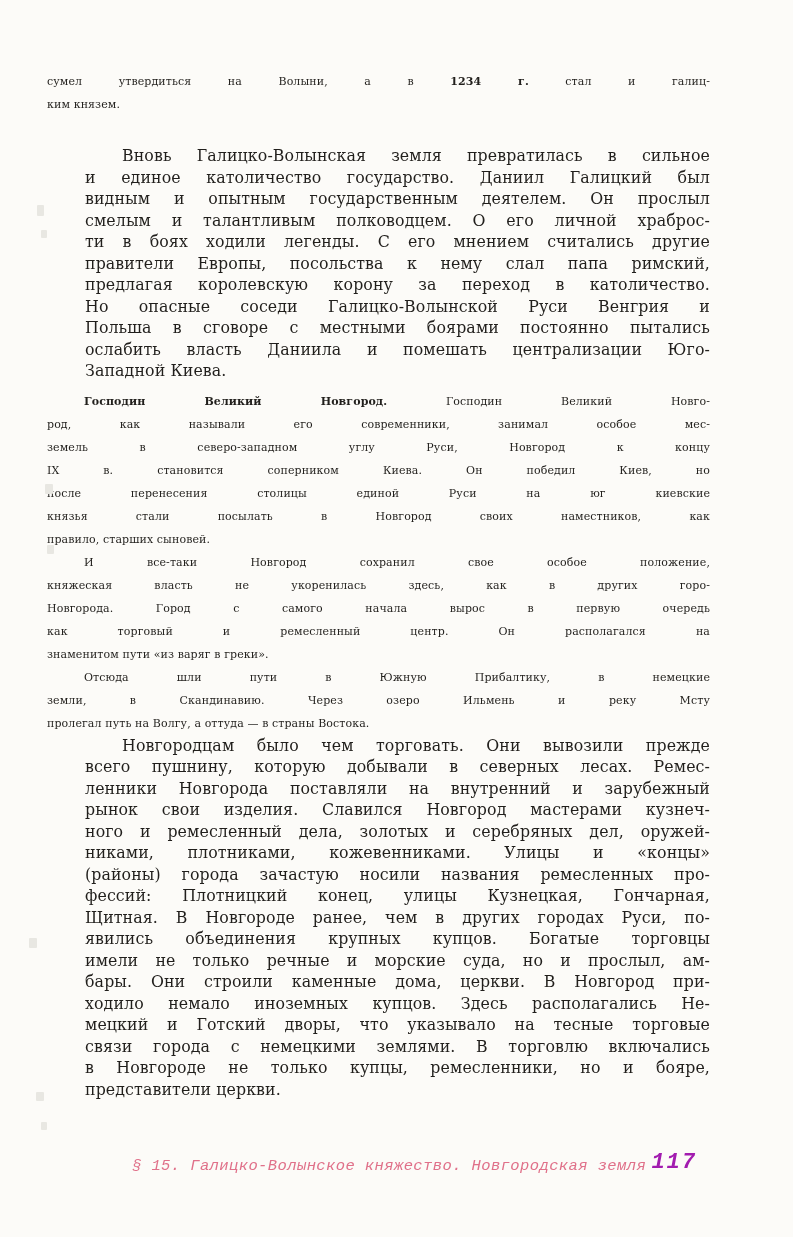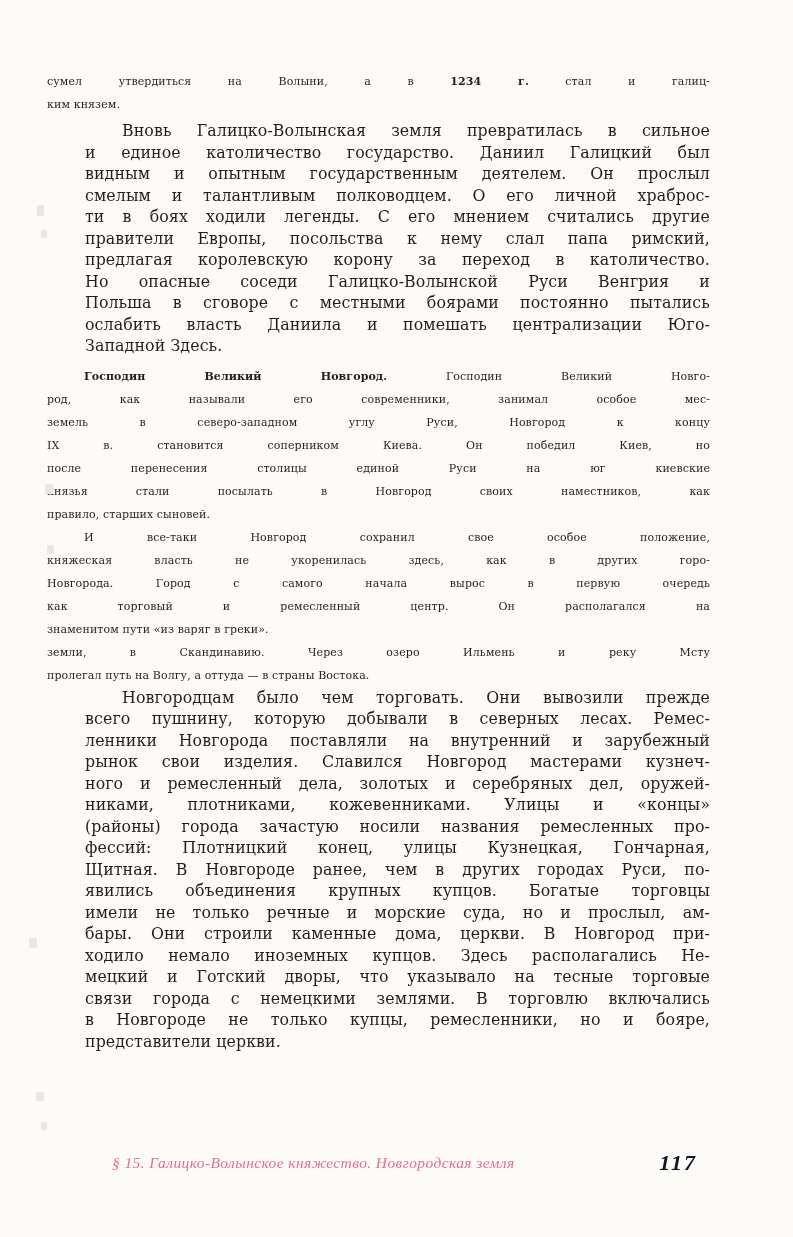--- a/index.html
+++ b/index.html
@@ -20,50 +20,50 @@
     font-size: 11px;
     line-height: 23px;
     letter-spacing: 0.1px;
   }
   .para.petit {
     font-size: 15.8px;
     line-height: 21.5px;
     margin-left: 38px;   
     letter-spacing: 0.1px;
   }
-  .petit-danylo { margin-top: 4px; margin-bottom: 8px; }
+  .petit-danylo { margin-top: 29px; margin-bottom: 8px; }
   .petit-trade  { margin-top: 0; }
   .line {
     text-align: justify;
     text-align-last: justify;
     white-space: normal;
   }
   .line.first { text-indent: 37px; }
   .line.end   { text-align-last: left; }
   .b { font-weight: bold; }
   .footer {
     position: absolute;
-    left: 112px;
+    left: 132px;
     right: 96px;
     top: 1150px;
     display: flex;
-    align-items: center;
+    align-items: flex-end;
     justify-content: space-between;
-    font-family: Liberation Serif, serif;
+    font-family: Liberation Mono, monospace;
     font-style: italic;
   }
   .footer-caption {
     font-size: 15.5px;
     color: #e0718a;
     letter-spacing: 0.4px;
   }
   .footer-num {
     font-size: 22px;
     font-weight: bold;
-    color: #0f172a;
+    color: #a21caf;
     letter-spacing: 2px;
   }
   .artifact { position: absolute; background: #e8e7e2; border-radius: 1px; }
   .a1 { left: 37px; top: 205px; width: 7px; height: 11px; }
   .a2 { left: 41px; top: 230px; width: 6px; height: 8px; }
   .a3 { left: 45px; top: 484px; width: 8px; height: 10px; }
   .a4 { left: 47px; top: 545px; width: 7px; height: 9px; }
   .a5 { left: 29px; top: 938px; width: 8px; height: 10px; }
   .a6 { left: 36px; top: 1092px; width: 8px; height: 9px; }
   .a7 { left: 41px; top: 1122px; width: 6px; height: 8px; }
@@ -82,21 +82,21 @@
     <div class="line first">Вновь Галицко-Волынская земля превратилась в сильное</div>
     <div class="line">и единое католичество государство. Даниил Галицкий был</div>
     <div class="line">видным и опытным государственным деятелем. Он прослыл</div>
     <div class="line">смелым и талантливым полководцем. О его личной храброс-</div>
     <div class="line">ти в боях ходили легенды. С его мнением считались другие</div>
     <div class="line">правители Европы, посольства к нему слал папа римский,</div>
     <div class="line">предлагая королевскую корону за переход в католичество.</div>
     <div class="line">Но опасные соседи Галицко-Волынской Руси Венгрия и</div>
     <div class="line">Польша в сговоре с местными боярами постоянно пытались</div>
     <div class="line">ослабить власть Даниила и помешать централизации Юго-</div>
-    <div class="line end">Западной Здесь.</div>
+    <div class="line end">Западной Киева.</div>
   </div>
 
   <div class="para main">
     <div class="line first"><span class="b">Господин Великий Новгород.</span><span> Господин Великий Новго-</span></div>
     <div class="line">род, как называли его современники, занимал особое мес-</div>
     <div class="line">земель в северо-западном углу Руси, Новгород к концу</div>
     <div class="line">IX в. становится соперником Киева. Он победил Киев, но</div>
     <div class="line">после перенесения столицы единой Руси на юг киевские</div>
     <div class="line">князья стали посылать в Новгород своих наместников, как</div>
     <div class="line end">правило, старших сыновей.</div>
@@ -104,20 +104,21 @@
 
   <div class="para main">
     <div class="line first">И все-таки Новгород сохранил свое особое положение,</div>
     <div class="line">княжеская власть не укоренилась здесь, как в других горо-</div>
     <div class="line">Новгорода. Город с самого начала вырос в первую очередь</div>
     <div class="line">как торговый и ремесленный центр. Он располагался на</div>
     <div class="line end">знаменитом пути «из варяг в греки».</div>
   </div>
 
   <div class="para main">
+    <div class="line first">Отсюда шли пути в Южную Прибалтику, в немецкие</div>
     <div class="line">земли, в Скандинавию. Через озеро Ильмень и реку Мсту</div>
     <div class="line end">пролегал путь на Волгу, а оттуда — в страны Востока.</div>
   </div>
 
   <div class="para petit petit-trade">
     <div class="line first">Новгородцам было чем торговать. Они вывозили прежде</div>
     <div class="line">всего пушнину, которую добывали в северных лесах. Ремес-</div>
     <div class="line">ленники Новгорода поставляли на внутренний и зарубежный</div>
     <div class="line">рынок свои изделия. Славился Новгород мастерами кузнеч-</div>
     <div class="line">ного и ремесленный дела, золотых и серебряных дел, оружей-</div>

